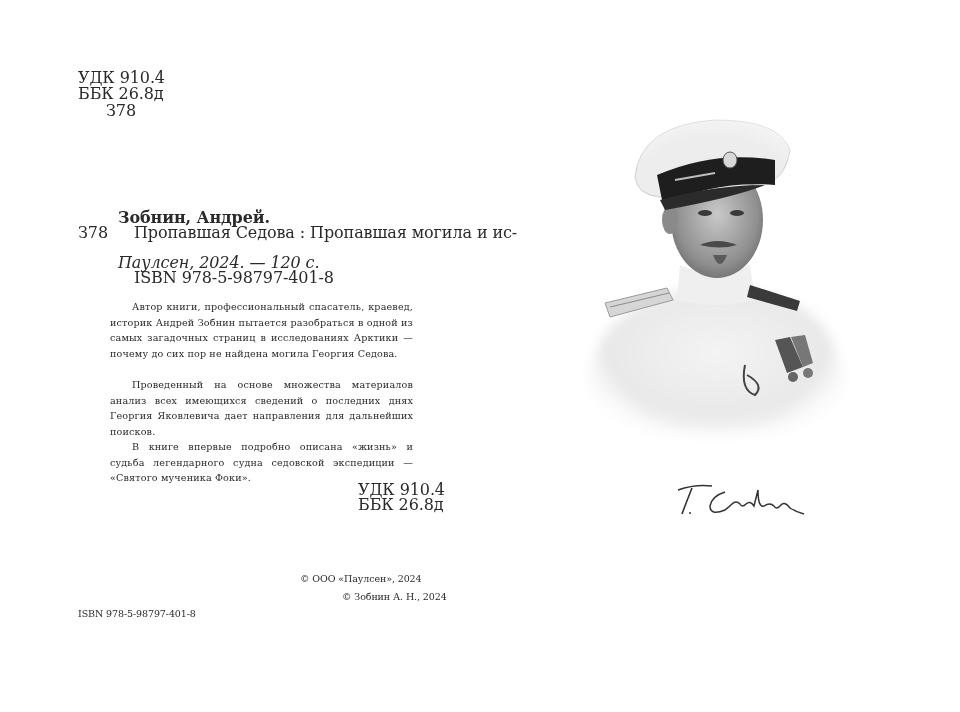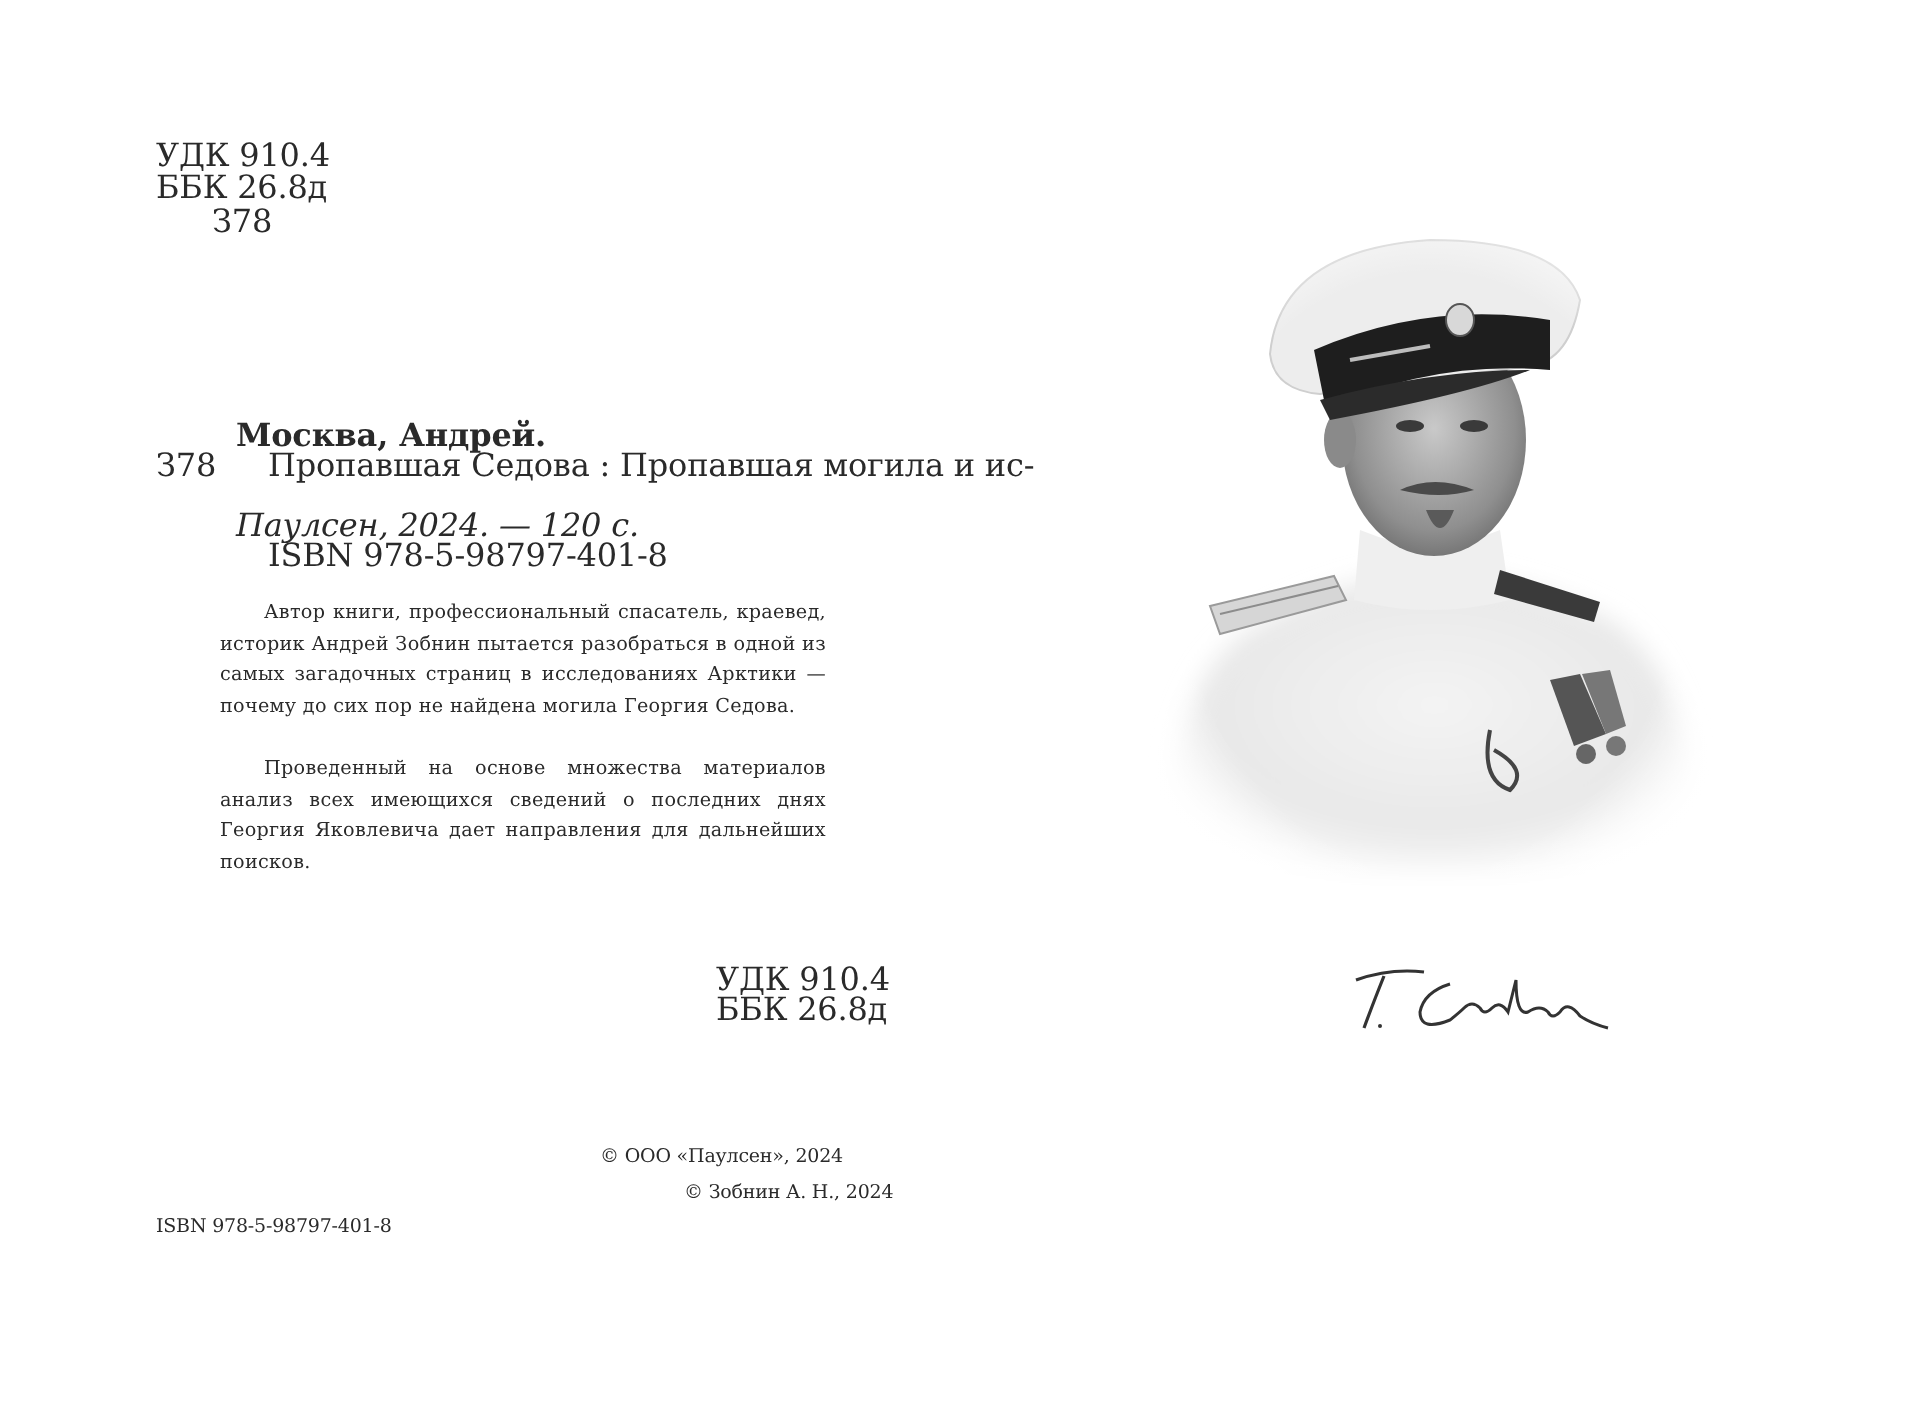--- a/index.html
+++ b/index.html
@@ -20,28 +20,29 @@
     .sig { position: absolute; left: 190px; top: 478px; width: 140px; height: 50px; }
   </style>
 </head>
 <body>
 
 <div class="page left">
   <div class="t" style="left:78px; top:71px;">УДК 910.4</div>
   <div class="t" style="left:78px; top:87px;">ББК 26.8д</div>
   <div class="t" style="left:106px; top:104px;">З78</div>
 
-  <div class="t bold" style="left:118px; top:211px;">Москва, Андрей.</div>
+  <div class="t bold" style="left:118px; top:211px;">Зобнин, Андрей.</div>
   <div class="t" style="left:78px; top:226px;">З78</div>
   <div class="t" style="left:134px; top:226px;">Пропавшая Седова : Пропавшая могила и ис-</div>
   <div class="t" style="left:118px; top:256px;font-style:italic;">Паулсен, 2024. — 120 с.</div>
   <div class="t" style="left:134px; top:271px;">ISBN 978-5-98797-401-8</div>
 
   <div class="para" style="left:110px; width:303px; top:299px;">Автор книги, профессиональный спасатель, краевед, историк Андрей Зобнин пытается разобраться в одной из самых загадочных страниц в исследованиях Арктики — почему до сих пор не найдена могила Георгия Седова.</div>
   <div class="para" style="left:110px; width:303px; top:377px;">Проведенный на основе множества материалов анализ всех имеющихся сведений о последних днях Георгия Яковлевича дает направления для дальнейших поисков.</div>
+  <div class="para" style="left:110px; width:303px; top:439px;">В книге впервые подробно описана «жизнь» и судьба легендарного судна седовской экспедиции — «Святого мученика Фоки».</div>
 
   <div class="t" style="left:358px; top:483px;">УДК 910.4</div>
   <div class="t" style="left:358px; top:498px;">ББК 26.8д</div>
 
   <div class="t" style="left:318px; top:590px; font-size:9.5px;margin-left:24px;">© Зобнин А. Н., 2024</div>
   <div class="t" style="left:78px; top:607px; font-size:9.5px;">ISBN 978-5-98797-401-8</div>
   <div class="t" style="left:300px; top:572px; font-size:9.5px;text-align:center;">© ООО «Паулсен», 2024</div>
 </div>
 
 <div class="page right">

